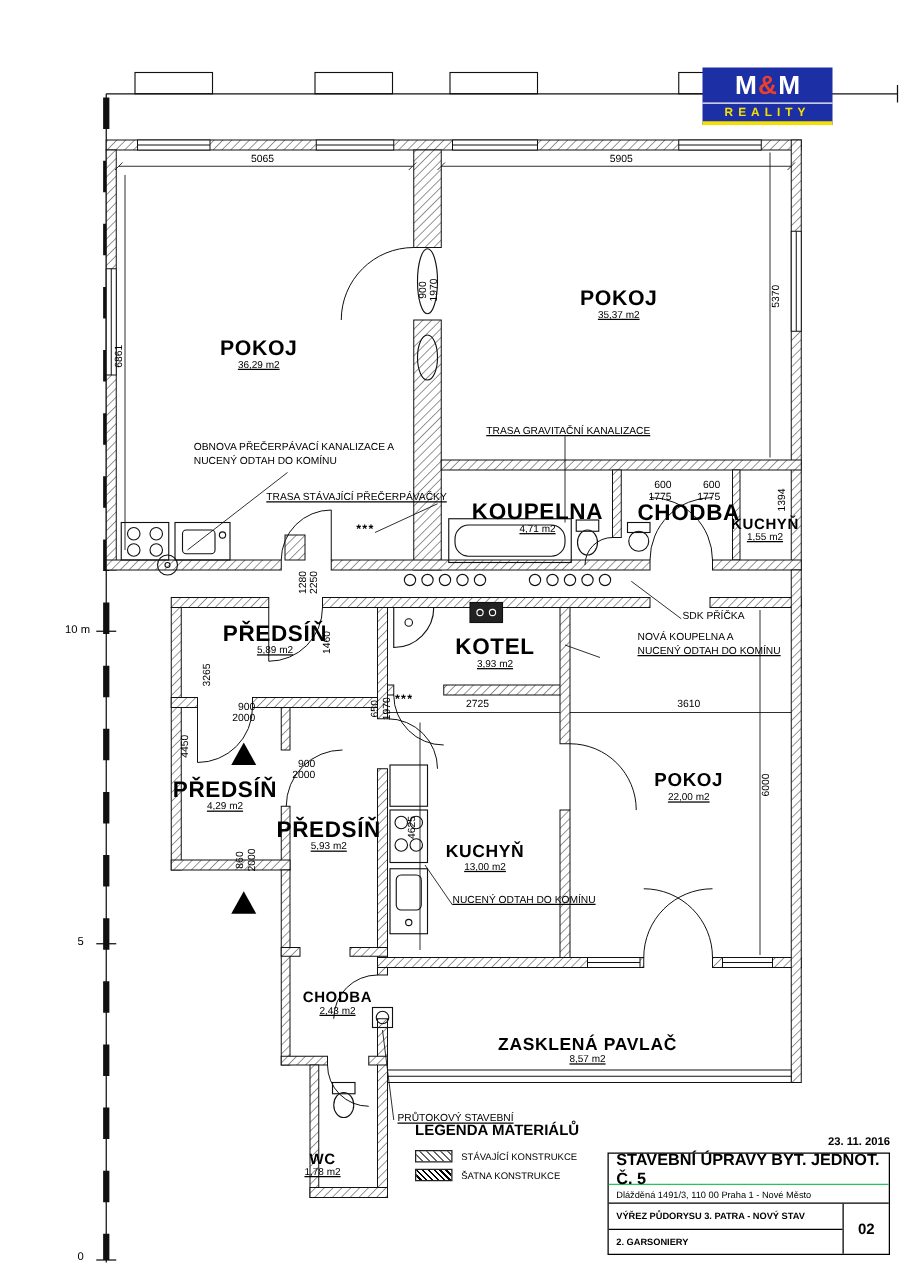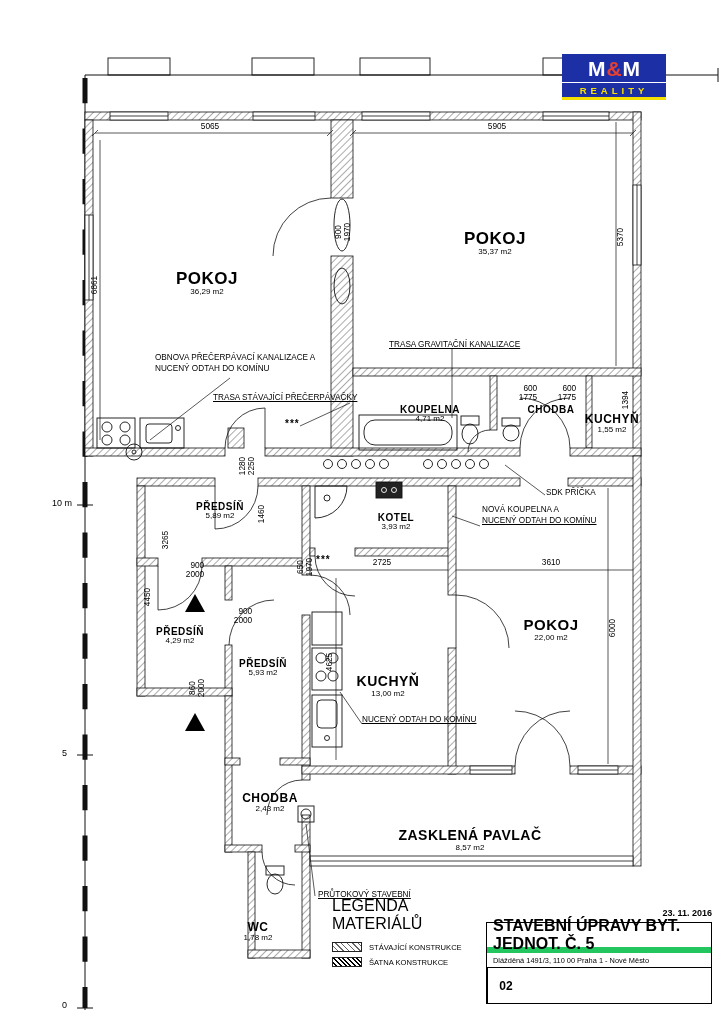--- a/index.html
+++ b/index.html
@@ -1,47 +1,47 @@
 <!DOCTYPE html>
 <html><head>
 <meta charset="utf-8">
 <style>
   html,body{margin:0;padding:0;background:#fff;}
   #canvas{position:relative;width:723px;height:1024px;background:#fff;overflow:hidden;
           font-family:"Liberation Sans",sans-serif;color:#000;}
   #plan-svg{position:absolute;left:0;top:0;}
   .room{position:absolute;transform:translate(-50%,-50%);text-align:center;line-height:1.12;white-space:nowrap;}
   .room .nm{font-weight:bold;display:block;letter-spacing:.5px;}
-  .room .ar{font-size:8px;display:block;font-weight:normal;}
+  .room .ar{font-size:8px;display:block;font-weight:normal;text-decoration:underline;}
   .f17 .nm{font-size:17px;} .f15 .nm{font-size:15px;} .f14 .nm{font-size:14px;}
-  .f13 .nm{font-size:10px;} .f12 .nm{font-size:12px;}
+  .f13 .nm{font-size:18px;} .f12 .nm{font-size:12px;}
   .dim{position:absolute;font-size:8.3px;white-space:pre-line;text-align:center;line-height:1.12;}
   .hor{transform:translate(-50%,-50%);text-align:right;}
   .rot{transform:translate(-50%,-50%) rotate(-90deg);}
   .ann{position:absolute;font-size:8.2px;line-height:1.3;white-space:nowrap;}
   .u{text-decoration:underline;}
   .stars{position:absolute;font-size:10px;font-weight:bold;letter-spacing:1px;}
   .rlbl{position:absolute;font-size:9px;}
   #logo{position:absolute;left:562px;top:54px;width:104px;height:46px;background:#1d2fa5;
         border-bottom:3px solid #f6e000;display:flex;flex-direction:column;box-sizing:border-box;}
   .logo-top{flex:1;display:flex;align-items:center;justify-content:center;font-weight:bold;
             font-size:21px;color:#fff;border-bottom:1px solid #fff;line-height:1;}
   .logo-amp{color:#e8402f;padding:0 1px;}
   .logo-bottom{height:14px;display:flex;align-items:center;justify-content:center;color:#f6e000;
                font-size:9.5px;font-weight:bold;letter-spacing:4px;}
   #legend{position:absolute;left:332px;top:897px;width:165px;}
-  .lg-title{font-size:16px;font-weight:normal;margin-bottom:9px;}
+  .lg-title{font-size:12px;font-weight:bold;margin-bottom:9px;}
   .lg-item{display:flex;align-items:center;gap:7px;margin-bottom:5px;font-size:7.6px;}
   .sw{width:30px;height:10px;border:1px solid #222;box-sizing:border-box;}
   .sw1{background:repeating-linear-gradient(45deg,#fff 0 3px,#666 3px 4px);}
   .sw2{background:repeating-linear-gradient(45deg,#fff 0 2px,#000 2px 3.3px);}
   #titleblock{position:absolute;left:486px;top:922px;width:226px;height:82px;border:1.6px solid #000;
               background:#fff;box-sizing:border-box;display:flex;flex-direction:column;}
-  .tb-r1{height:24px;border-bottom:6px solid #22c55e;display:flex;align-items:center;padding-left:6px;
-         font-size:16px;font-weight:bold;}
+  .tb-r1{height:24px;border-bottom:1px solid #22c55e;display:flex;align-items:center;padding-left:6px;
+         font-size:13px;font-weight:bold;}
   .tb-r2{height:14px;border-bottom:1px solid #000;display:flex;align-items:center;padding-left:6px;font-size:7.4px;}
   .tb-low{display:flex;flex:1;}
   .tb-left{flex:1;display:flex;flex-direction:column;}
   .tb-r3{flex:1;border-bottom:1px solid #000;display:flex;align-items:center;padding-left:6px;
          font-size:7.4px;font-weight:bold;}
   .tb-r4{flex:1;display:flex;align-items:center;padding-left:6px;font-size:7.4px;font-weight:bold;}
   .tb-num{width:36px;border-left:1px solid #000;display:flex;align-items:center;justify-content:center;
           font-size:12px;font-weight:bold;}
   #tb-date{position:absolute;left:600px;top:908px;width:112px;text-align:right;font-size:9px;font-weight:bold;}
 </style>
@@ -332,21 +332,21 @@
       <span class="ar">1,78 m2</span>
     </div>
 
   <div class="ann" style="left:155px;top:353px">
     <span>OBNOVA PŘEČERPÁVACÍ KANALIZACE A</span><br>
     <span>NUCENÝ ODTAH DO KOMÍNU</span>
   </div>
   <div class="ann u" style="left:389px;top:340px">TRASA GRAVITAČNÍ KANALIZACE</div>
   <div class="ann u" style="left:213px;top:393px">TRASA STÁVAJÍCÍ PŘEČERPÁVAČKY</div>
   <div class="ann" style="left:546px;top:488px">SDK PŘÍČKA</div>
-  <div class="ann" style="left:482px;top:505px">
+  <div class="ann" style="left:510px;top:505px">
     <span>NOVÁ KOUPELNA A</span><br>
     <span class="u">NUCENÝ ODTAH DO KOMÍNU</span>
   </div>
   <div class="ann u" style="left:362px;top:715px">NUCENÝ ODTAH DO KOMÍNU</div>
   <div class="ann u" style="left:318px;top:890px">PRŮTOKOVÝ STAVEBNÍ</div>
   <div class="stars" style="left:285px;top:418px">***</div>
   <div class="stars" style="left:316px;top:554px">***</div>
 
   <span class="dim hor" style="left:210px;top:127px">5065</span>
   <span class="dim hor" style="left:497px;top:127px">5905</span>
@@ -391,17 +391,21 @@
       <span class="sw sw2"></span>
       <span>ŠATNA KONSTRUKCE</span>
     </div>
   </div>
 
   <div id="tb-date">23. 11. 2016</div>
   <div id="titleblock">
     <div class="tb-r1">STAVEBNÍ ÚPRAVY BYT. JEDNOT. Č. 5</div>
     <div class="tb-r2">Dlážděná 1491/3, 110 00 Praha 1 - Nové Město</div>
     <div class="tb-low">
+      <div class="tb-left">
+        <div class="tb-r3">VÝŘEZ PŮDORYSU 3. PATRA - NOVÝ STAV</div>
+        <div class="tb-r4">2. GARSONIERY</div>
+      </div>
       <div class="tb-num">02</div>
     </div>
   </div>
 
 </div>
 
 </body></html>

